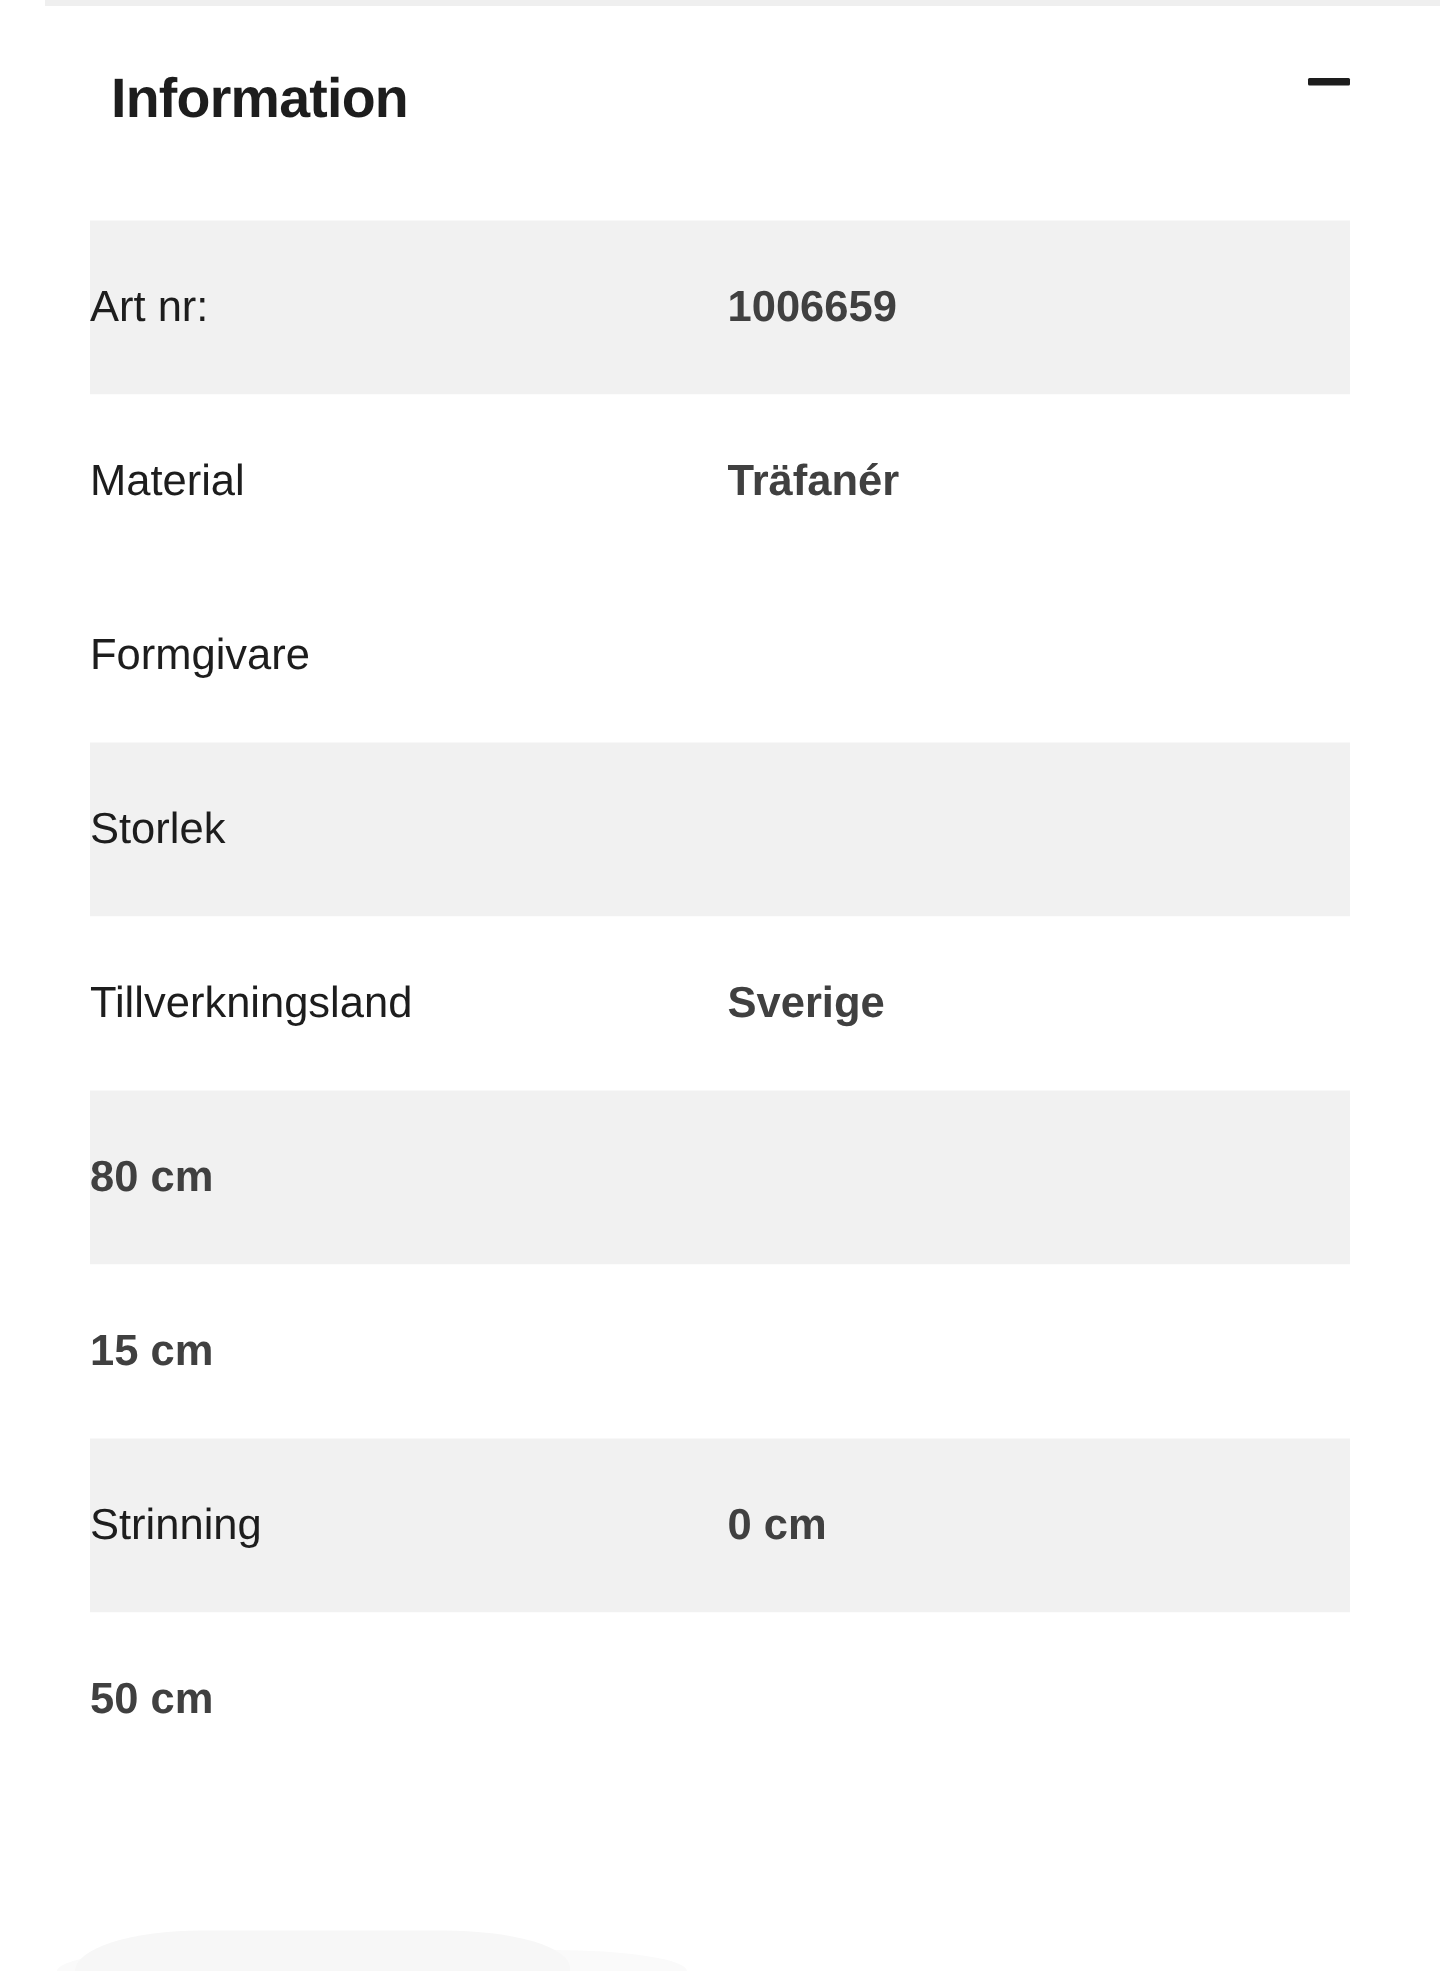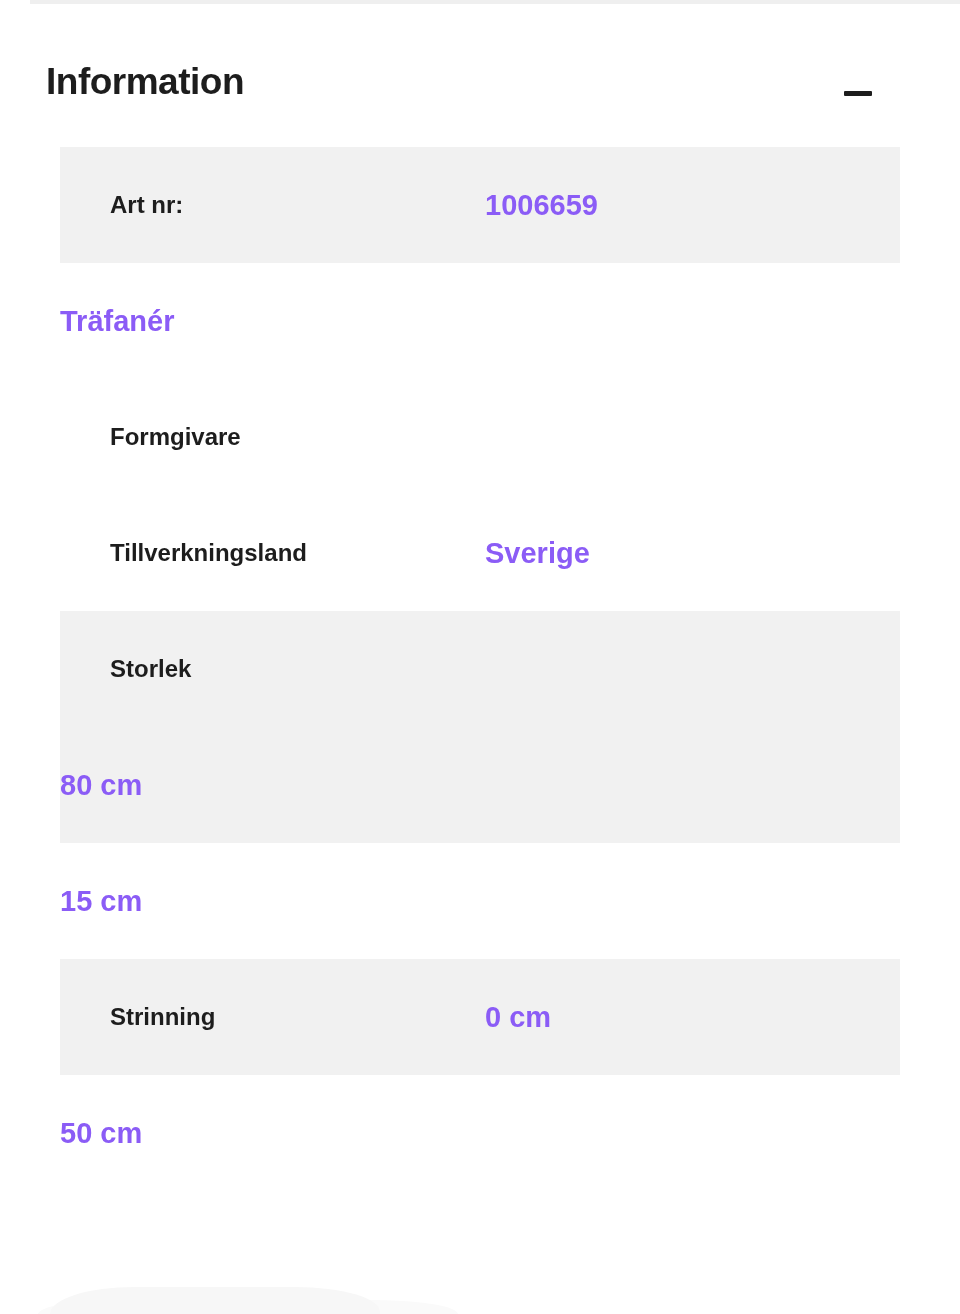--- a/index.html
+++ b/index.html
@@ -21,26 +21,26 @@
     top: 0;
     left: 30px;
     width: 930px;
     height: 4px;
     background: #efefef;
   }
   
   .section-header {
     position: absolute;
     top: 44px;
-    left: 46px;
+    left: 74px;
     width: 826px;
     height: 60px;
     display: flex;
     justify-content: space-between;
-    align-items: flex-end;
+    align-items: flex-start;
     cursor: pointer;
     gap: 38px;
   }
   .section-title {
     margin: 0;
     font-size: 37px;
     font-weight: 700;
     letter-spacing: -0.5px;
     color: #1d1d1d;
     line-height: 1.2;
@@ -71,30 +71,29 @@
     display: flex;
     align-items: center;
     background: #ffffff;
   }
   .info-row.alt {
     background: #f1f1f1;
   }
   .cell-label {
     box-sizing: border-box;
     width: 425px;
-    padding-left: 50px;
-    font-size: 24px;
-    font-weight: 700;
+    font-size: 29px;
+    font-weight: 400;
     color: #1d1d1d;
     white-space: nowrap;
   }
   .cell-value {
     font-size: 29px;
     font-weight: 600;
-    color: #8b5cf6;
+    color: #404040;
     white-space: nowrap;
   }
   
   .bottom-shape-faint {
     position: absolute;
     bottom: 0;
     left: 38px;
     width: 420px;
     height: 14px;
     background: #fafafa;
@@ -123,32 +122,33 @@
       <span class="minus-bar"></span>
     </button>
   </div>
 
   <div class="info-table">
       <div class="info-row alt">
         <div class="cell-label">Art nr:</div>
         <div class="cell-value">1006659</div>
       </div>
       <div class="info-row">
+        <div class="cell-label">Material</div>
         <div class="cell-value">Träfanér</div>
       </div>
       <div class="info-row">
         <div class="cell-label">Formgivare</div>
       </div>
+      <div class="info-row alt">
+        <div class="cell-label">Storlek</div>
+        <div class="cell-value"></div>
+      </div>
       <div class="info-row">
         <div class="cell-label">Tillverkningsland</div>
         <div class="cell-value">Sverige</div>
-      </div>
-      <div class="info-row alt">
-        <div class="cell-label">Storlek</div>
-        <div class="cell-value"></div>
       </div>
       <div class="info-row alt">
         <div class="cell-value">80 cm</div>
       </div>
       <div class="info-row">
         <div class="cell-value">15 cm</div>
       </div>
       <div class="info-row alt">
         <div class="cell-label">Strinning</div>
         <div class="cell-value">0 cm</div>

